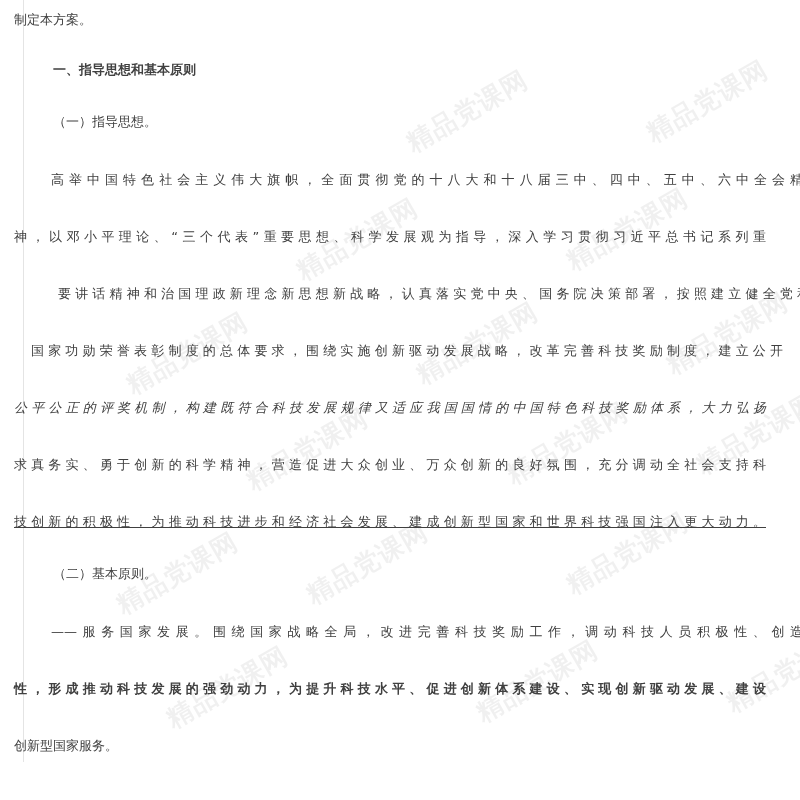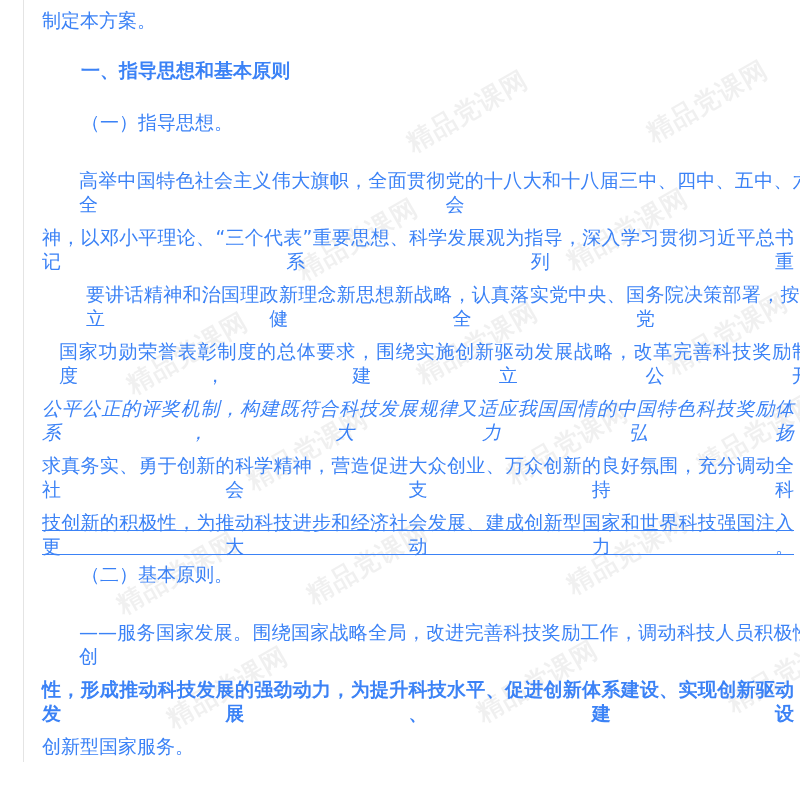--- a/index.html
+++ b/index.html
@@ -56,25 +56,25 @@
   #doc {
     position: absolute;
     left: 0;
     top: 0;
     width: 800px;
     z-index: 3;
   }
 
   .line {
     position: absolute;
-    left: 42px;
+    left: 14px;
     width: 752px;
-    font-size: 19px;
+    font-size: 13px;
     line-height: 24px;
-    color: #3b82f6;
+    color: #404040;
     white-space: nowrap;
     letter-spacing: 0px;
   }
 
   
   .line.justify {
     white-space: normal;
     text-align: justify;
     text-align-last: justify;
   }

